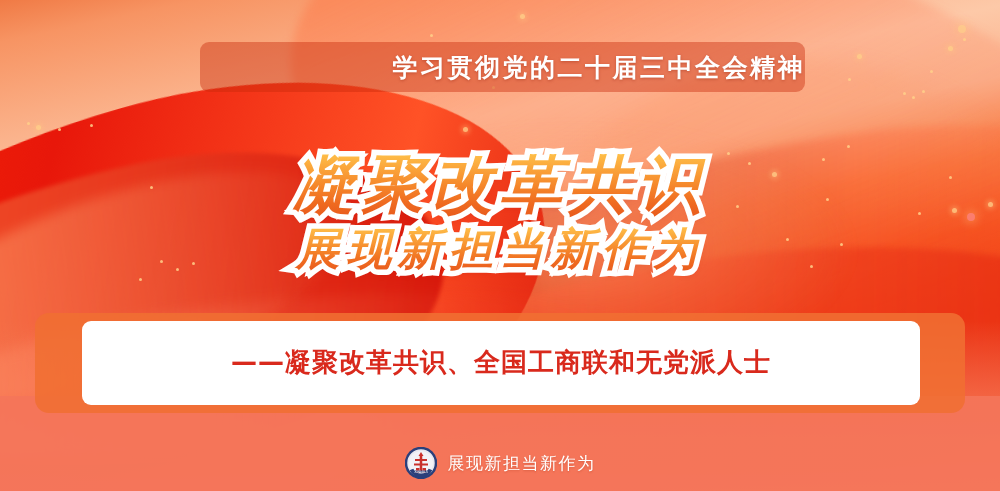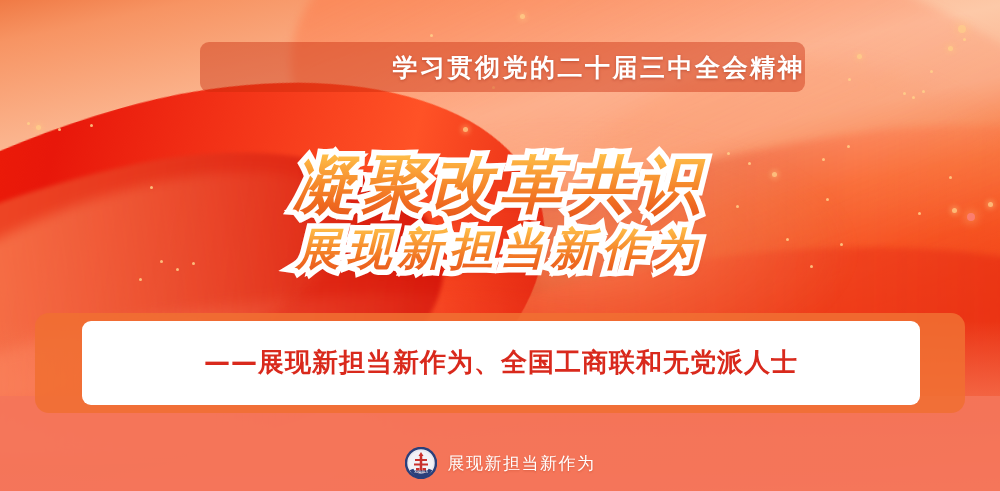--- a/index.html
+++ b/index.html
@@ -275,21 +275,21 @@
       <span class="fill">凝聚改革共识</span>
     </div>
     <div class="tline" id="line2">
       <span class="stroke">展现新担当新作为</span>
       <span class="fill">展现新担当新作为</span>
     </div>
   </div>
 
   <div id="subFrame">
     <div id="subBox">
-      <div class="sline">——展现新担当新作为、全国工商联和无党派人士</div>
+      <div class="sline">——凝聚改革共识、全国工商联和无党派人士</div>
     </div>
   </div>
 
   <div id="footer">
     <span id="logo">
       <svg viewBox="0 0 64 64" width="32" height="32" aria-hidden="true">
         <circle cx="32" cy="32" r="31" fill="#e8e8f0"></circle>
         <circle cx="32" cy="32" r="30" fill="none" stroke="#2a3f7a" stroke-width="5"></circle>
         <circle cx="32" cy="32" r="24" fill="#f2f2f7"></circle>
         <path d="M32 10 L27 18 L37 18 Z" fill="#c9302c"></path>

